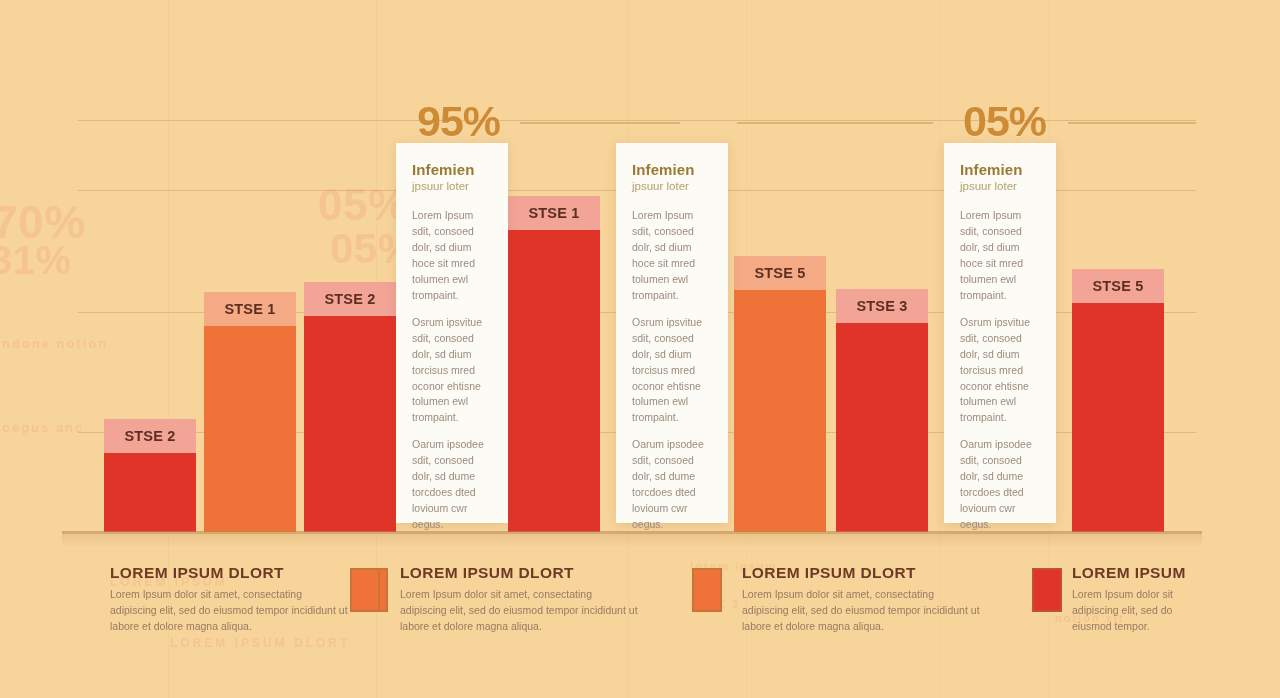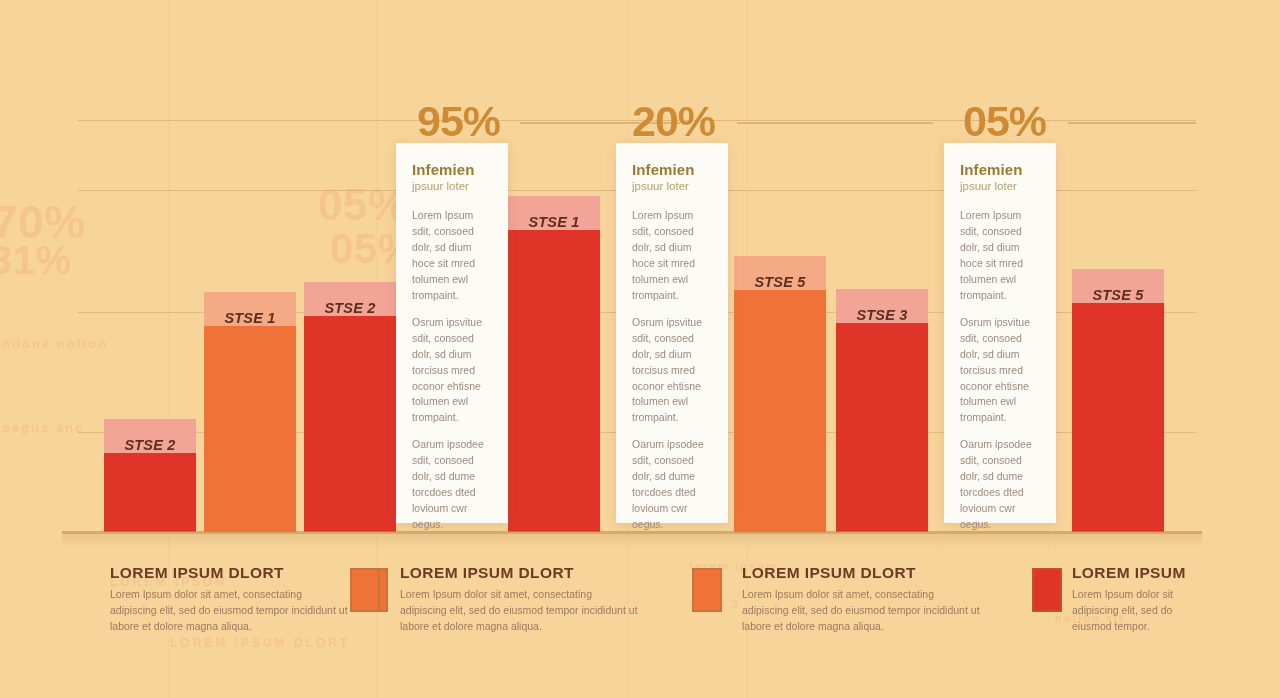--- a/index.html
+++ b/index.html
@@ -20,21 +20,21 @@
   .grid{position:absolute;left:78px;width:1118px;height:1px;background:rgba(198,145,86,.42);}
   .baseline{position:absolute;left:62px;width:1140px;height:3px;top:531px;
             background:rgba(186,134,78,.55);}
   .baseshadow{position:absolute;left:62px;width:1140px;height:14px;top:534px;
       background:linear-gradient(180deg,rgba(190,140,85,.22),rgba(190,140,85,0));}
 
   
   .bar{position:absolute;bottom:166px;box-sizing:border-box;}
   .bar .body{position:absolute;left:0;right:0;bottom:0;top:34px;}
   .bar .cap{position:absolute;left:0;right:0;top:0;height:34px;
-            display:flex;align-items:flex-end;justify-content:center;font-style:italic;}
+            display:flex;align-items:center;justify-content:center;}
   .bar .cap span{font-size:14.5px;font-weight:700;color:#5d2f22;letter-spacing:.2px;}
   .bar.red .body{background:#e03428;}
   .bar.red .cap{background:#f2a496;}
   .bar.orange .body{background:#ef7338;}
   .bar.orange .cap{background:#f4aa84;}
   .bar .capline{position:absolute;left:0;right:0;top:34px;height:3px;background:rgba(255,255,255,.30);}
 
   
   .pct{position:absolute;font-size:43px;font-weight:700;color:#cf8b34;letter-spacing:-1px;
        text-shadow:0 1px 0 rgba(255,255,255,.25);}
@@ -140,21 +140,20 @@
     <div class="capline"></div>
     <div class="body"></div>
   </div>
 
   <div class="baseline"></div>
   <div class="baseshadow"></div>
 
   <div class="pct" style="left:417px;top:97px;">95%</div>
   <div class="pctline" style="left:520px;top:122px;width:160px;"></div>
 
-  <div class="pct" style="left:632px;top:97px;">20%</div>
   <div class="pctline" style="left:737px;top:122px;width:196px;"></div>
 
   <div class="pct" style="left:963px;top:97px;">05%</div>
   <div class="pctline" style="left:1068px;top:122px;width:128px;"></div>
 
   <div class="card" style="left:396px;top:143px;width:112px;height:380px;">
     <div class="h">Infemien</div>
     <div class="sub">jpsuur loter</div>
     <p>Lorem Ipsum sdit, consoed dolr, sd dium hoce sit mred tolumen ewl trompaint.</p>
     <p>Osrum ipsvitue sdit, consoed dolr, sd dium torcisus mred oconor ehtisne tolumen ewl trompaint.</p>

